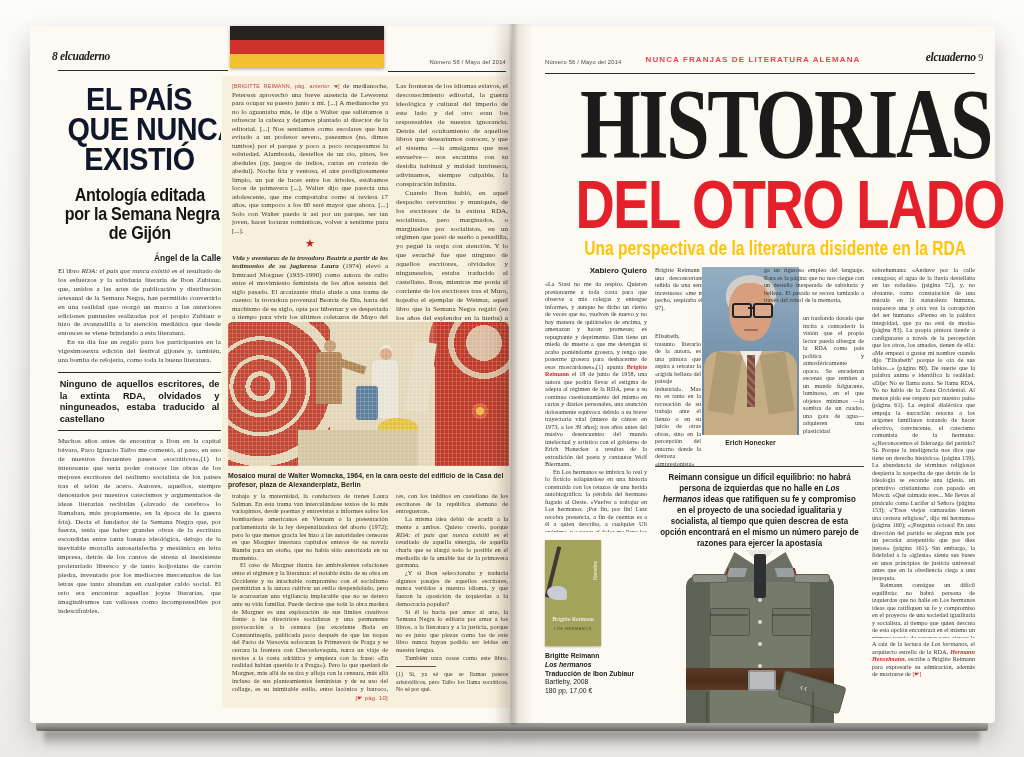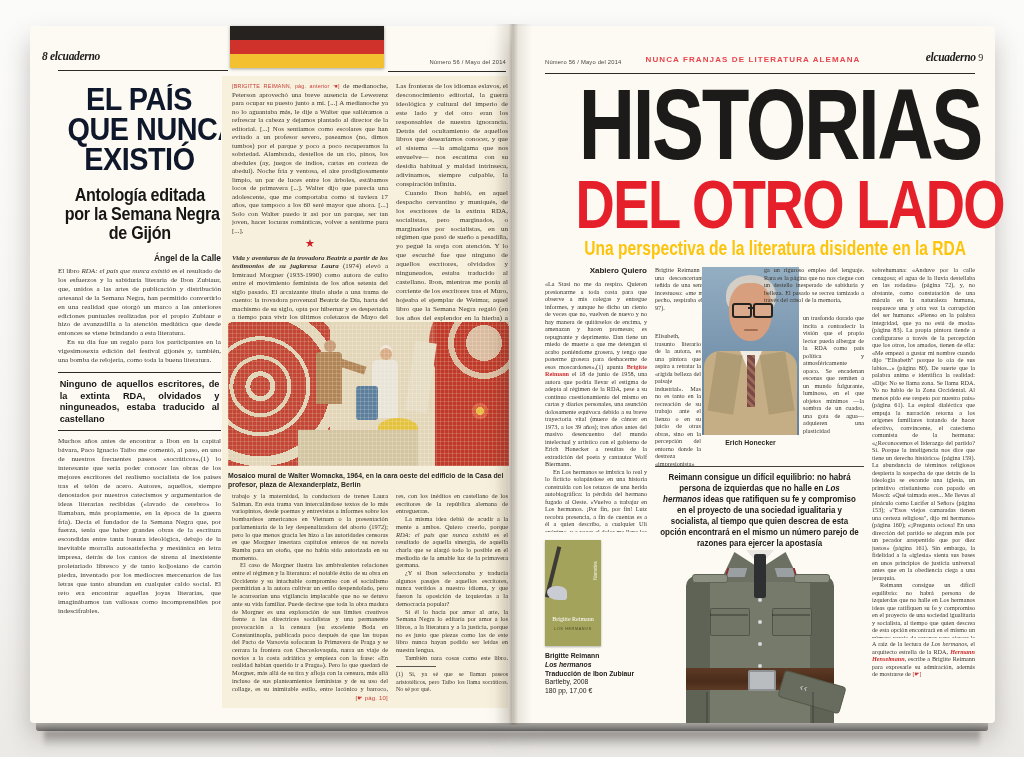--- a/index.html
+++ b/index.html
@@ -35,21 +35,21 @@
   .star{color:#cd2127;font-size:11px;text-align:center;margin:5px 0;font-family:"DejaVu Sans",sans-serif;}
   .leadbi{font-weight:bold;font-style:italic;}
   .cap{font-family:"Liberation Sans",sans-serif;font-weight:bold;font-size:6.9px;line-height:8.6px;color:#2c2a26;}
   .sm{font-size:6.4px;line-height:7.7px;}
   .fno{font-size:6px;line-height:7.6px;color:#39352f;}
   .redb{color:#cb2d2f;font-weight:bold;}
   .redbi{color:#cb2d2f;font-weight:bold;font-style:italic;}
   .beige{background:#f7f0dd;}
   
   .kick{font-family:"Liberation Sans",sans-serif;font-weight:bold;font-size:8px;letter-spacing:1.1px;color:#e8454c;text-align:center;}
-  .hlb{font-family:Liberation Sans, sans-serif;font-weight:bold;font-size:100px;line-height:92px;color:#1d1b19;text-align:center;letter-spacing:-3px;}
+  .hlb{font-family:Liberation Serif, serif;font-weight:bold;font-size:100px;line-height:92px;color:#1d1b19;text-align:center;letter-spacing:-3px;}
   .hlr{font-family:"Liberation Sans",sans-serif;font-weight:bold;font-size:68px;line-height:64px;color:#e6202a;text-align:center;letter-spacing:-2px;}
   .hly{font-family:"Liberation Sans",sans-serif;font-weight:bold;font-size:20.5px;color:#fcc40c;text-align:center;}
   .rbod{font-size:6.2px;line-height:7.5px;color:#39352f;}
   .rbod p{margin:0;}
   .rbod p + p{text-indent:8px;}
   .pq{font-family:"Liberation Sans",sans-serif;font-weight:bold;font-size:8.4px;line-height:11px;color:#23211e;text-align:center;}
   .binfo{font-family:"Liberation Sans",sans-serif;font-size:6.8px;line-height:8.8px;color:#23211e;}
   
   .mosaic{background:#e3d5b8;overflow:hidden;}
   .mz{position:absolute;}
@@ -73,21 +73,21 @@
   .cover{background:#a3a35c;overflow:hidden;box-shadow:0 1px 2px rgba(0,0,0,.3);}
 </style>
 </head>
 <body>
 
 <div class="scene">
 
   <div class="page page-l">
     <div class="abs beige" style="left:192px;top:50px;width:286px;height:632px;"></div>
 
-    <div class="abs brand" style="left:12px;top:24px;"><span>8</span>&nbsp;<span>elcuaderno</span></div>
+    <div class="abs brand" style="left:22px;top:24px;"><span>8</span>&nbsp;<span>elcuaderno</span></div>
     <div class="abs rl" style="left:28px;top:44px;width:170px;"></div>
     <div class="abs issue" style="left:356px;top:33px;width:120px;text-align:right;">Número 56 / Mayo del 2014</div>
     <div class="abs rl" style="left:358px;top:45px;width:118px;"></div>
 
     <div class="abs flag" style="left:200px;top:0;width:154px;height:42px;">
       <div style="background:#262220;"></div>
       <div style="background:#cf322b;"></div>
       <div style="background:#f3c02f;"></div>
     </div>
 

